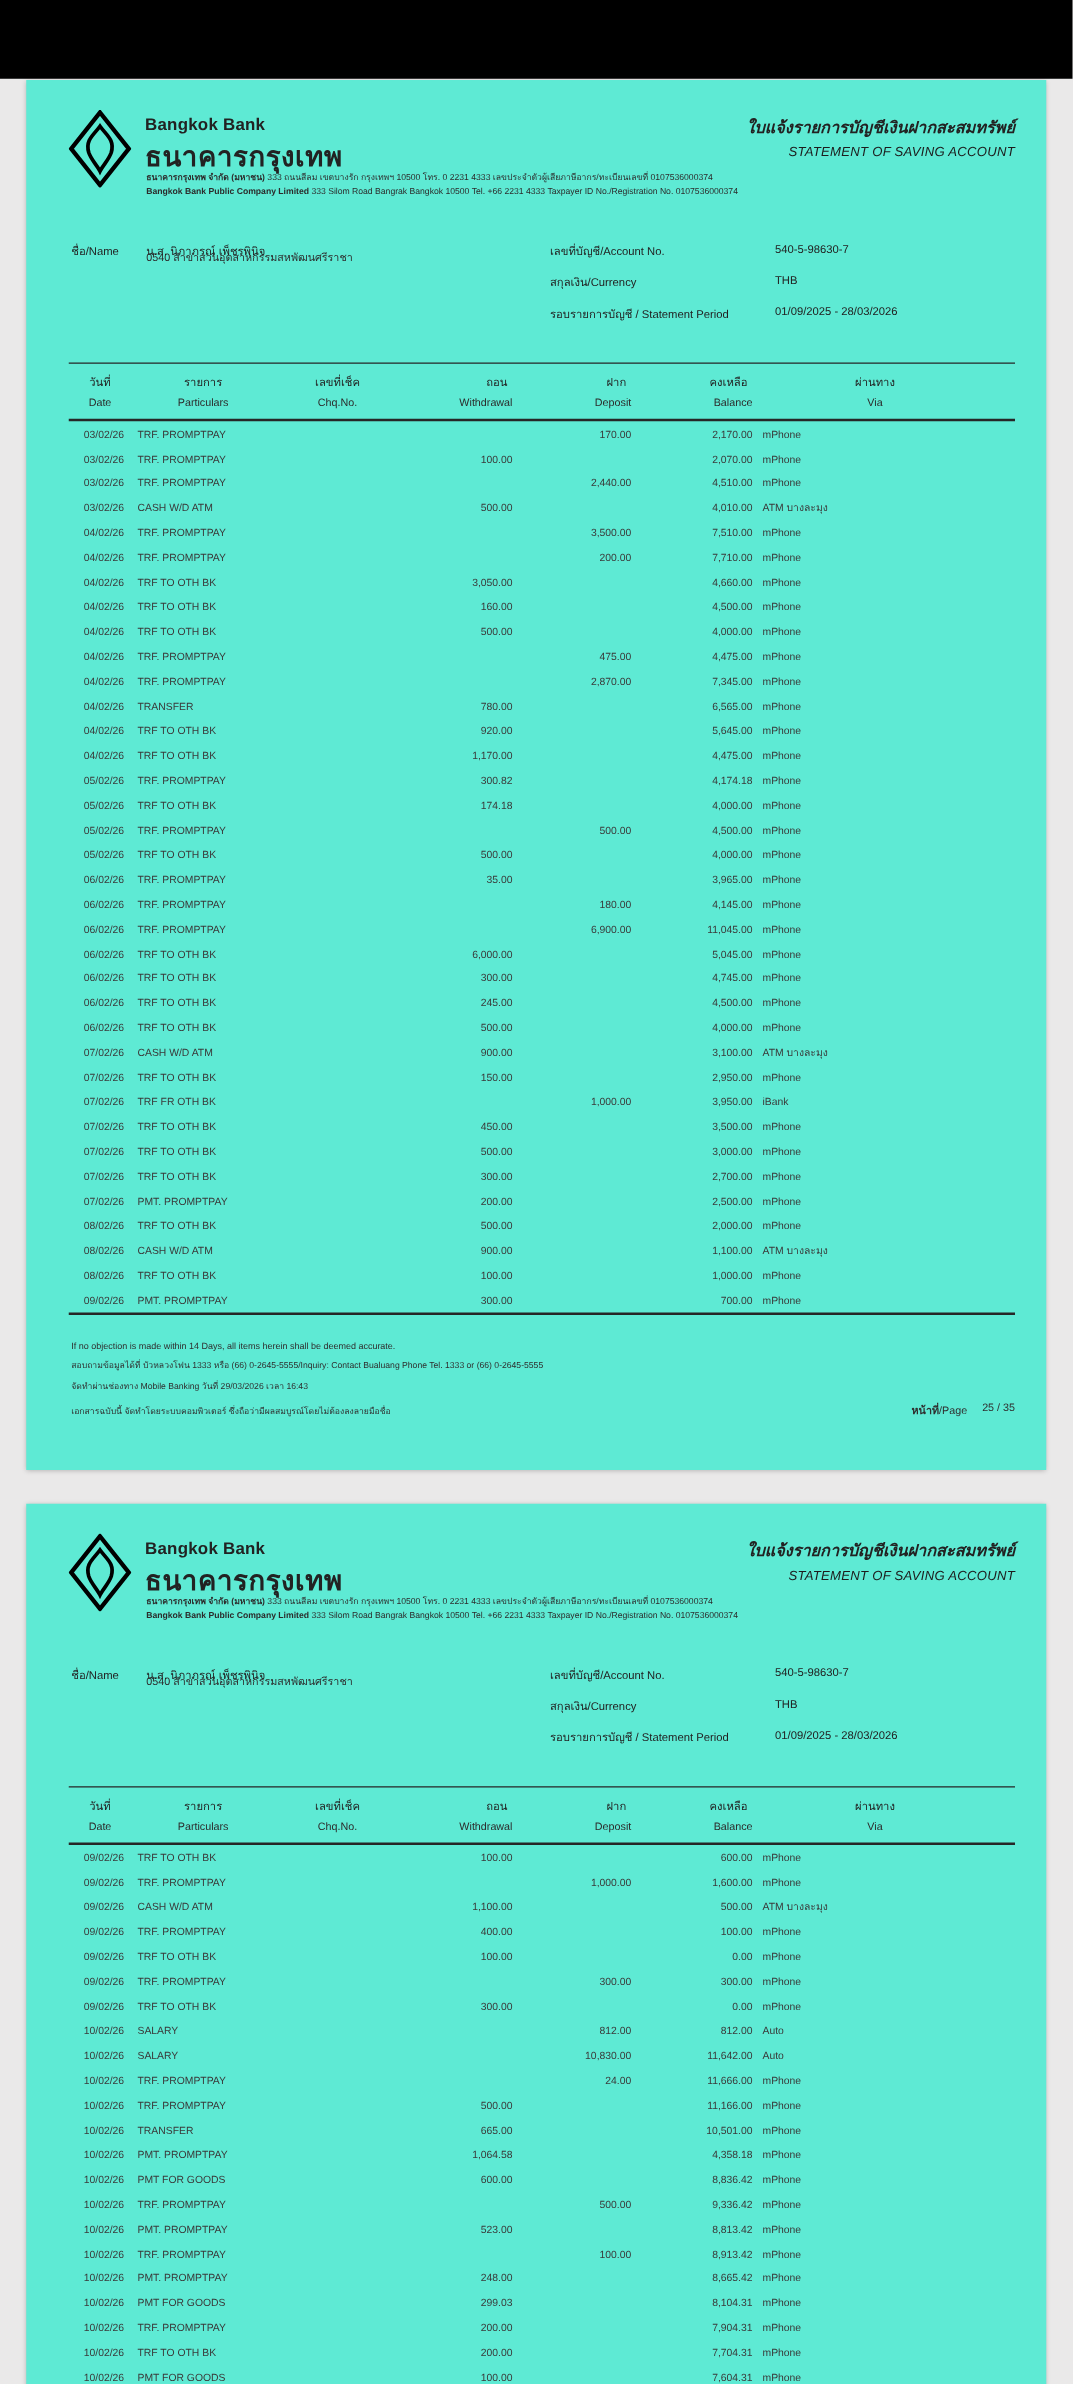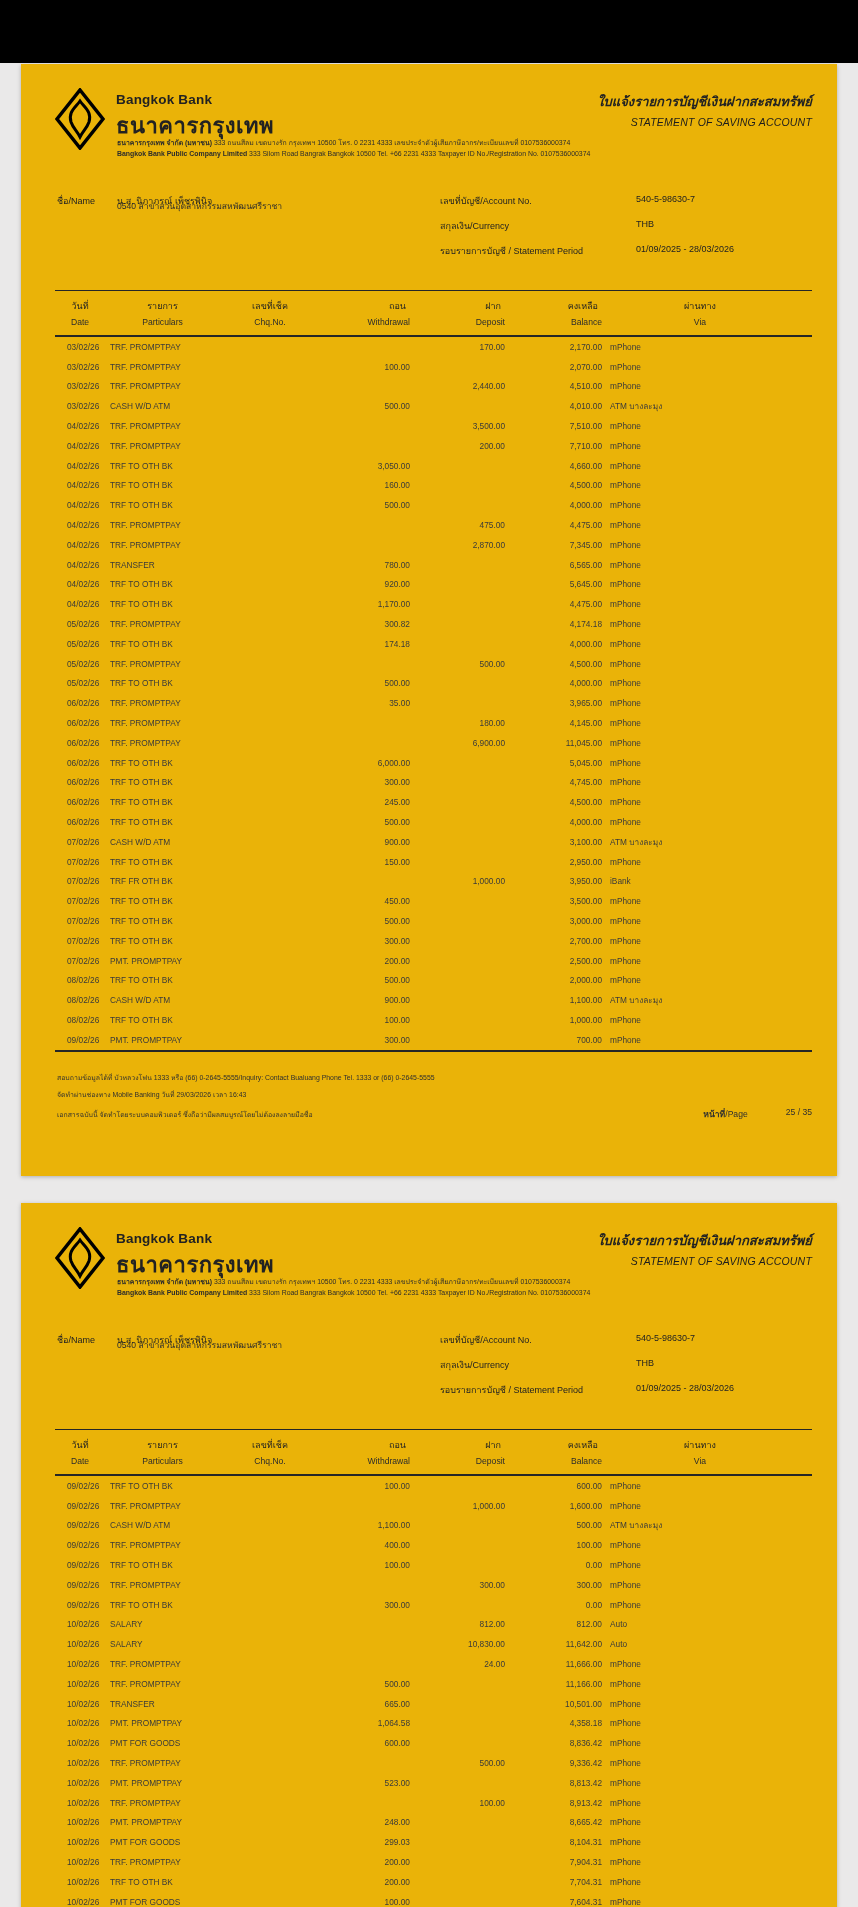--- a/index.html
+++ b/index.html
@@ -1,39 +1,39 @@
 <!DOCTYPE html>
 <html><head>
 <meta charset="utf-8">
 <style>
   * { margin:0; padding:0; box-sizing:border-box; }
   html,body { width:858px; height:1907px; overflow:hidden; background:#eae9e9;
               font-family:"Liberation Sans","DejaVu Sans",sans-serif; color:#222; }
   .topbar { position:absolute; top:0; left:0; width:858px; height:63px; background:#000; }
-  .page { position:absolute; left:21px; width:816px; height:1112px; background:#eab308;
+  .page { position:absolute; left:21px; width:816px; height:1112px; background:#5eead4;
           box-shadow:0 1px 4px rgba(0,0,0,.25); }
   .page-1 { top:64px; }
   .page-2 { top:1203px; height:1112px; }
 
   .brand { position:absolute; top:24px; left:34px; display:flex; gap:11px; align-items:flex-start; }
   .brand-en { font-size:13.5px; font-weight:700; letter-spacing:.2px; margin-top:4px; }
   .brand-th { font-size:22px; font-weight:800; letter-spacing:.5px; margin-top:1px; }
   .title-block { position:absolute; top:27px; right:25px; text-align:right;font-style:italic; }
   .title-th { font-size:13px; font-weight:600; }
   .title-en { font-size:10.5px; margin-top:4px; letter-spacing:.2px; color:#1c1c1c; }
 
   .addr { position:absolute; top:74px; left:96px; font-size:6.9px; line-height:10.5px; color:#2c2c2c; white-space:nowrap; }
   .addr b { font-weight:700; }
   .branch { position:absolute; top:103px; left:96px; font-size:8.6px; color:#2c2c2c;margin-top:32px; }
 
   .name-row { position:absolute; top:130px; left:36px; display:flex; font-size:9px; }
   .name-row .lbl { width:60px; }
   .lbl b { font-weight:400; }
   .info { position:absolute; top:130px; left:419px; font-size:9px; }
-  .info-row { display:flex; height:25px;gap:16px; }
+  .info-row { display:flex; height:25px; }
   .info-row .lbl { width:180px; }
 
   .stmt-table { position:absolute; top:226px; left:34px; width:757px; border-top:1.5px solid #262626; }
   .thead { padding:7px 0 6px; border-bottom:2.2px solid #262626; }
   .grid-row { display:grid; grid-template-columns:50px 115px 100px 90px 95px 97px 1fr; align-items:center; }
   .th-line1 { height:16px; font-size:9px; font-weight:400; }
   .th-line2 { height:15px; font-size:8.6px; font-weight:400; color:#2c2c2c; }
   .c-date { text-align:center; }
   .c-part { text-align:center; }
   .c-chq  { text-align:center; }
@@ -47,21 +47,21 @@
   .trow .c-via  { text-align:left; padding:0 0 0 8px; }
   .page-1 .tbody { border-bottom:2.2px solid #262626; }
 
   .foot { position:absolute; top:1008px; left:36px; right:25px; color:#2f2f2f; }
   .f1 { font-size:7.4px; margin-bottom:11px; }
   .f2 { font-size:7.2px; margin-bottom:5px; }
   .f3 { font-size:6.9px; margin-bottom:6px; }
   .f4 { font-size:6.9px; margin-bottom:7px; }
   .f5-row { display:flex; justify-content:space-between; align-items:baseline; }
   .f5 { font-size:6.9px; }
-  .pagenum { font-size:8.6px; display:flex; gap:38px; }
+  .pagenum { font-size:8.6px; display:flex; gap:12px; }
   .pagenum .pl { font-weight:400; }
   .pagenum .pl b { font-weight:700; }
 </style>
 </head>
 <body>
 
 <div class="topbar"></div>
 
 <div class="page page-1">
   <div class="brand">
@@ -483,20 +483,21 @@
           <span class="c-chq"></span>
           <span class="c-wd">300.00</span>
           <span class="c-dep"></span>
           <span class="c-bal">700.00</span>
           <span class="c-via">mPhone</span>
         </div>
       </div>
   </div>
 
   <div class="foot">
+    <div class="f2">If no objection is made within 14 Days, all items herein shall be deemed accurate.</div>
     <div class="f3">สอบถามข้อมูลได้ที่ บัวหลวงโฟน 1333 หรือ (66) 0-2645-5555/Inquiry: Contact Bualuang Phone Tel. 1333 or (66) 0-2645-5555</div>
     <div class="f4">จัดทำผ่านช่องทาง Mobile Banking วันที่ 29/03/2026 เวลา 16:43</div>
     <div class="f5-row">
       <span class="f5">เอกสารฉบับนี้ จัดทำโดยระบบคอมพิวเตอร์ ซึ่งถือว่ามีผลสมบูรณ์โดยไม่ต้องลงลายมือชื่อ</span>
       <span class="pagenum">
         <span class="pl"><b>หน้าที่</b><span>/Page</span></span>
         <span>25 / 35</span>
       </span>
     </div>
   </div>

